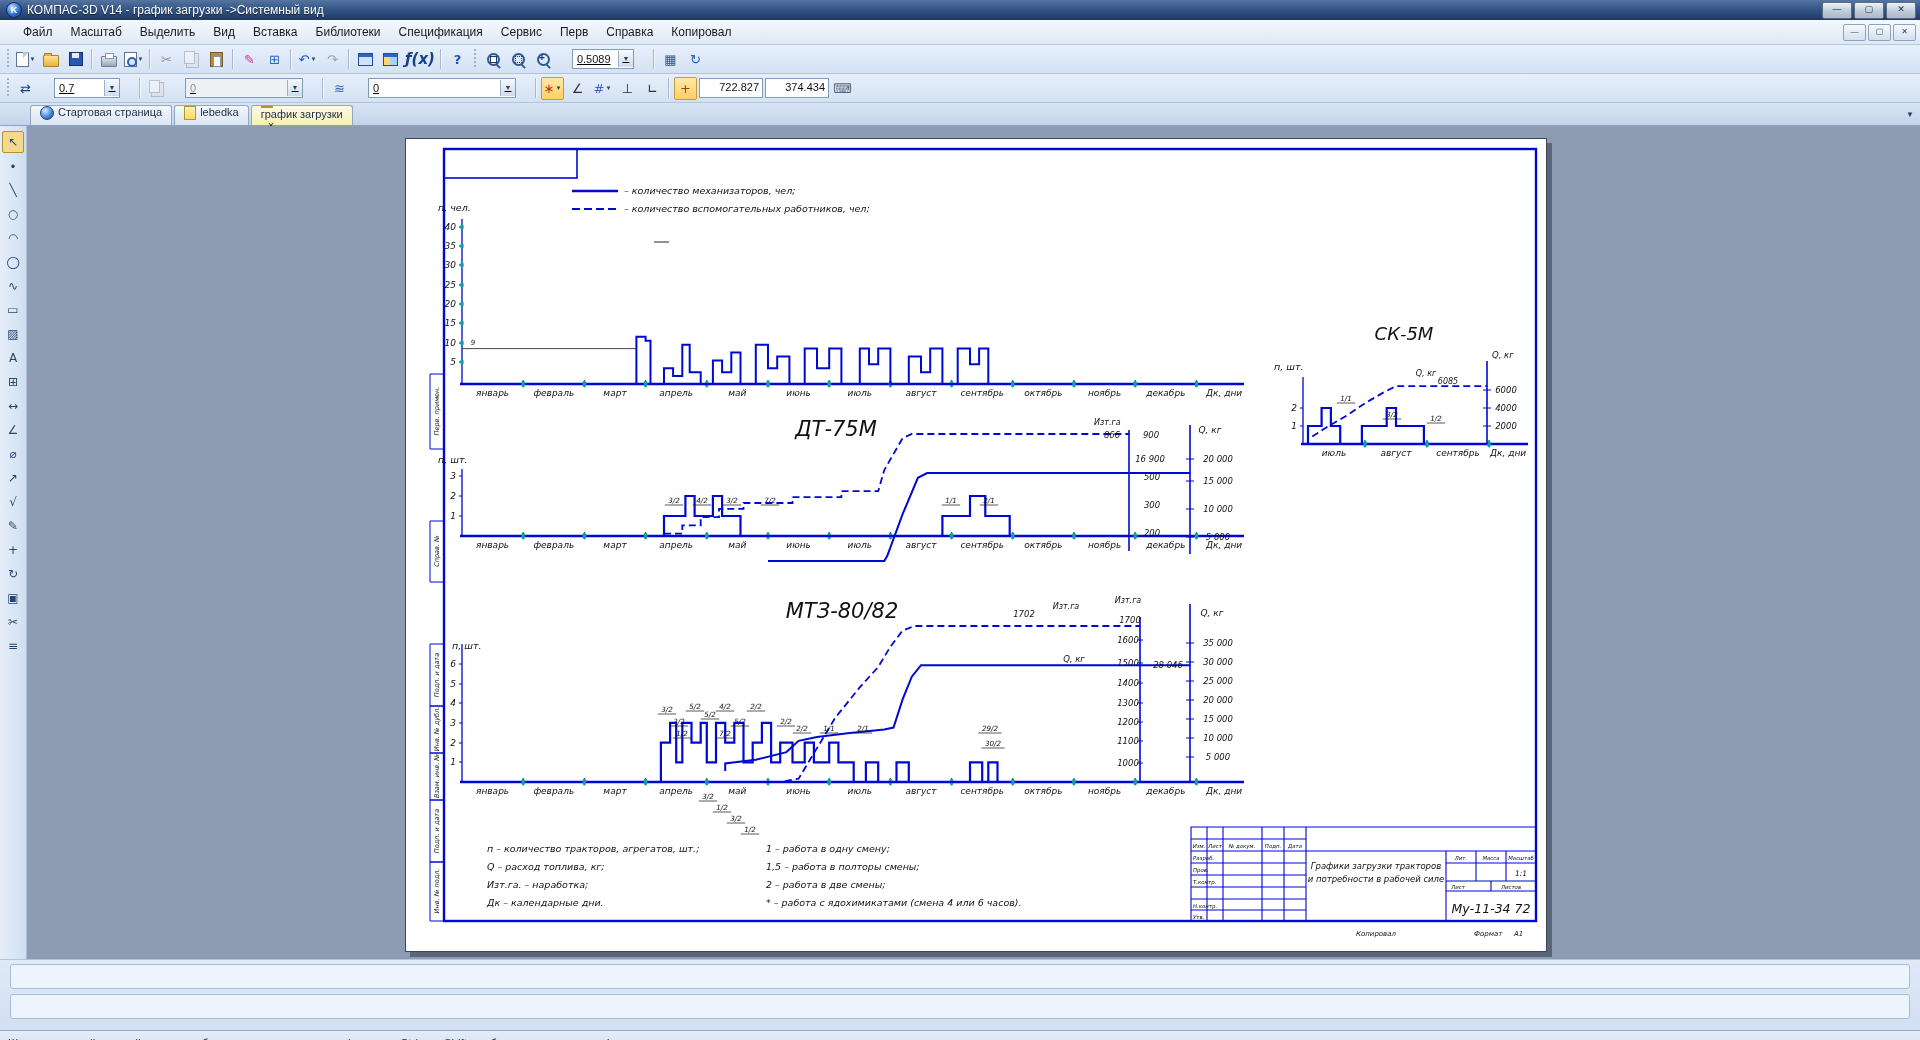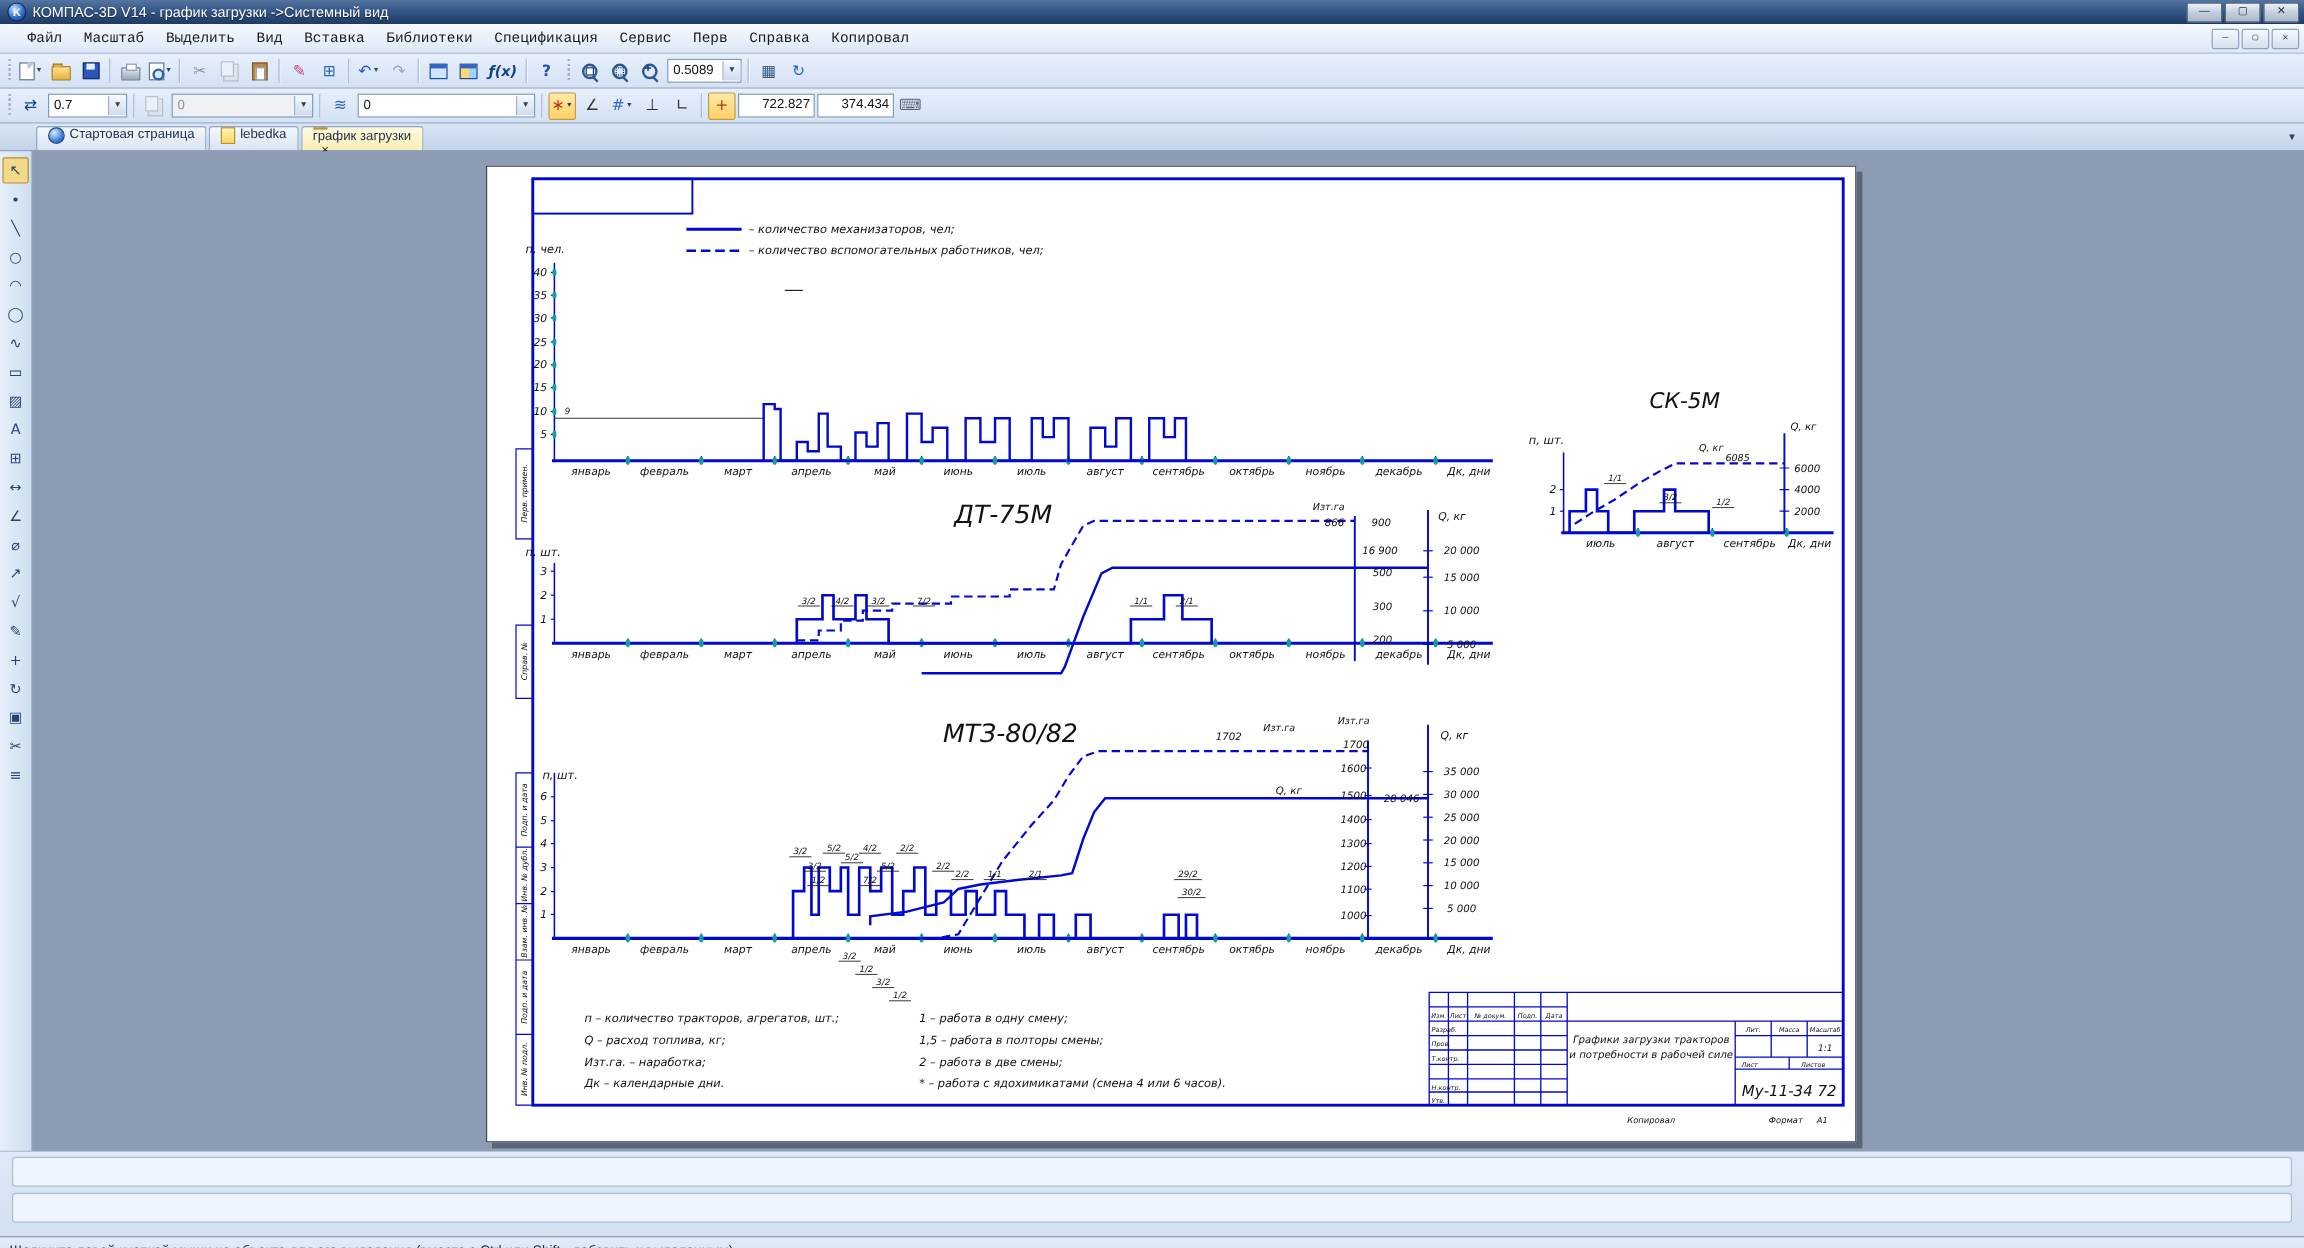--- a/index.html
+++ b/index.html
@@ -7,38 +7,38 @@
   .titlebar{height:20px;display:flex;align-items:center;padding:0 4px;
     background:linear-gradient(180deg,#55759f 0%,#375a8c 40%,#1d3a63 100%);color:#fff;font-size:12px;}
   .app-icon{width:14px;height:14px;border-radius:50%;margin:0 5px 0 2px;
     background:radial-gradient(circle at 35% 30%,#bfe0ff,#2f6fd0 55%,#123d86);border:1px solid #0c2c5e;
     color:#fff;font-size:9px;font-weight:bold;text-align:center;line-height:14px;}
   .title-text{flex:0 1 auto;white-space:nowrap;text-shadow:0 1px 1px rgba(0,0,0,.6);}
   .winbtns{margin-left:auto;display:flex;gap:2px;}
   .wbtn{width:28px;height:15px;border:1px solid #5d6b80;border-radius:2px;font-size:9px;line-height:13px;text-align:center;
     color:#243041;background:linear-gradient(#eef2f8,#c3cedd 50%,#aab7c8);}
   .menubar{height:24px;display:flex;align-items:center;background:linear-gradient(#f5f9ff,#dde8f6);
-    border-bottom:1px solid #b9c8dd;font-size:12px;color:#1a1a1a;font-family:Liberation Mono, monospace;}
+    border-bottom:1px solid #b9c8dd;font-size:12px;color:#1a1a1a;}
   .menu-item{padding:3px 9px;cursor:default;}
   .menu-item:first-child{margin-left:14px;}
   .childbtns{margin-left:auto;display:flex;gap:2px;margin-right:4px;}
   .cbtn{width:21px;height:15px;border:1px solid #8fa2bc;border-radius:2px;font-size:8px;line-height:13px;text-align:center;
     background:linear-gradient(#f6f9fd,#d4e0ef);color:#33435c;}
   .toolbar{height:28px;display:flex;align-items:center;background:linear-gradient(#e7effb,#d4e2f4);
     border-bottom:1px solid #b3c3da;padding-left:2px;}
   .grip{width:5px;height:20px;margin:0 3px;background:repeating-linear-gradient(180deg,#9fb2cc 0 2px,transparent 2px 4px);
     background-size:2px 100%;background-repeat:no-repeat;background-position:center;}
   .tsep{width:1px;height:20px;background:#a8b9d0;border-right:1px solid #f2f7fd;margin:0 3px;}
   .tbtn{min-width:21px;height:21px;margin:0 1px;border:1px solid transparent;border-radius:2px;display:flex;
     align-items:center;justify-content:center;font-size:13px;position:relative;}
   .tbtn.active{background:linear-gradient(#ffe9a8,#ffd065);border-color:#c89b37;}
   .tbtn.disabled{opacity:.38;filter:grayscale(.8);}
   .tbtn .dd{font-size:6px;color:#30405a;margin-left:1px;}
   .glyph{font-family:"DejaVu Sans",sans-serif;line-height:1;}
-  .combo{display:flex;align-items:center;height:18px;background:#fff;border:1px solid #7f9db9;margin:0 2px;}
+  .combo{display:flex;align-items:center;height:18px;background:#fff;border:1px solid #7f9db9;margin:0 16px;text-decoration:underline;}
   .combo .val{flex:1;font-size:11px;padding:0 4px;color:#111;}
   .combo .cb{width:14px;height:16px;background:linear-gradient(#f4f8fd,#cfdcee);border-left:1px solid #9cb0c8;
     font-size:7px;line-height:16px;text-align:center;color:#30405a;}
   .combo.disabled{background:#eef0f3;}
   .combo.disabled .val{color:#8b94a1;}
   .nfield{width:56px;height:16px;background:#fff;border:1px solid #7f9db9;font-size:11px;color:#111;
     text-align:right;padding:1px 3px;margin:0 1px;line-height:14px;}
   
   .i-page{width:11px;height:13px;background:#fff;border:1px solid #5f7494;position:relative;}
   .i-page:after{content:"";position:absolute;right:-1px;top:-1px;border:3px solid;border-color:#b8c6d9 transparent transparent #b8c6d9;}
@@ -167,21 +167,21 @@
       <span class="glyph" style="color: rgb(151, 166, 187);">↷</span>
     </div>
     <div class="tsep"></div>
     <div class="tbtn">
       <span class="i-window"></span>
     </div>
     <div class="tbtn">
       <span class="i-window2"></span>
     </div>
     <div class="tbtn" style="min-width: 28px;">
-      <span class="glyph" style="color: rgb(22, 64, 138); font-size: 12px; font-style: italic; font-weight: bold;">ƒ(x)</span>
+      <span class="glyph" style="color: rgb(22, 64, 138); font-size: 15px; font-style: italic; font-weight: bold;">ƒ(x)</span>
     </div>
     <div class="tsep"></div>
     <div class="tbtn">
       <span class="glyph" style="color: rgb(27, 82, 184); font-weight: bold;">?</span>
     </div>
     <div class="grip"></div>
     <div class="tbtn">
       <span class="i-lens lg"></span>
     </div>
     <div class="tbtn">

